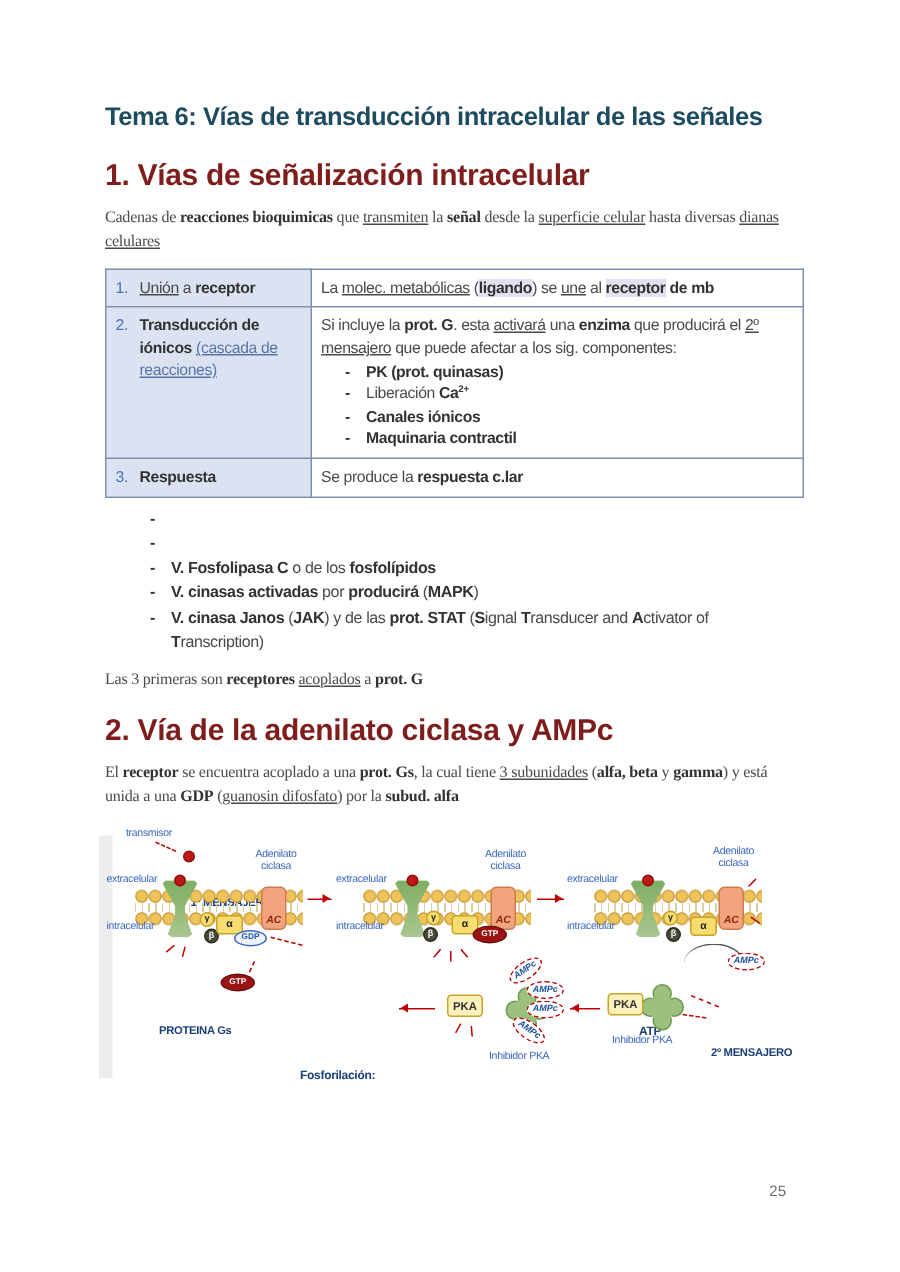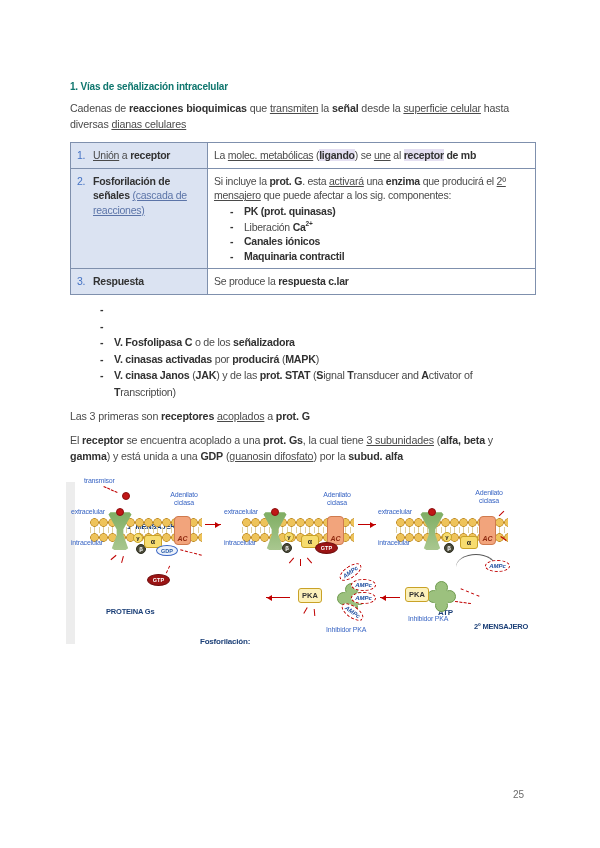--- a/index.html
+++ b/index.html
@@ -1,22 +1,22 @@
 <!DOCTYPE html>
 <html><head>
 <meta charset="utf-8">
 <style>
   html,body{margin:0;padding:0;background:#fff;}
   .page{position:relative;width:600px;height:848px;background:#fff;overflow:hidden;
         font-family:"Liberation Sans",sans-serif;color:#4a4a4a;
         padding:66px 66px 0 70px;box-sizing:border-box;}
   .title{margin:0;font-size:17px;line-height:1.45;font-weight:700;color:#1d4b5f;letter-spacing:-0.3px;}
-  .h2{margin:15px 0 0;font-size:10px;font-weight:700;color:#0f766e;letter-spacing:-0.2px;}
+  .h2{margin:15px 0 0;font-size:20px;font-weight:700;color:#7f1d1d;letter-spacing:-0.2px;}
   .h3{margin:14px 0 0;font-size:12px;font-weight:700;color:#2e74b5;}
-  .body{margin:8px 0 0;font-size:10.7px;line-height:1.5;letter-spacing:-0.15px;}
+  .body{margin:8px 0 0;font-size:10.7px;line-height:1.5;letter-spacing:-0.15px;font-family:Liberation Serif, serif;}
   
   .r-b{font-weight:700;color:#323232;}
   .r-u{text-decoration:underline;}
   .r-hl{background:#e4dff1;}
   .r-link{color:#5b74a8;}
   .r-sup{font-size:0.62em;vertical-align:super;font-weight:700;}
   
   .tbl{margin-top:10px;border-collapse:collapse;width:466px;table-layout:fixed;
        font-size:10.5px;line-height:1.4;letter-spacing:-0.25px;}
   .tbl td{border:1px solid #7f90ad;vertical-align:top;padding:5px 6px;}
@@ -77,20 +77,21 @@
     border-radius:50% 50% 0 0/100% 100% 0 0;box-sizing:border-box;}
   .arc:after{content:"";position:absolute;right:-3px;bottom:-3px;border:3px solid transparent;border-top:4px solid #555;transform:rotate(-40deg);}
   .plist{position:absolute;font-size:7.5px;color:#2458a6;line-height:11.5px;white-space:nowrap;letter-spacing:-0.2px;}
   .pagenum{position:absolute;right:76px;top:789px;font-size:10px;color:#6b6b6b;}
 </style>
 </head>
 <body>
 
 <div class="page">
 
+  <h1 class="title">Tema 6: Vías de transducción intracelular de las señales</h1>
 
   <h2 class="h2">1. Vías de señalización intracelular</h2>
   <p class="body"><span>Cadenas de </span><span class="r-b">reacciones bioquimicas</span><span> que </span><span class="r-u">transmiten</span><span> la </span><span class="r-b">señal</span><span> desde la </span><span class="r-u">superficie celular</span><span> hasta diversas </span><span class="r-u">dianas celulares</span></p>
 
   <table class="tbl">
     <tbody>
         <tr>
       <td class="tl">
         <div class="cellflex">
           <span class="num">1.</span>
@@ -98,21 +99,21 @@
         </div>
       </td>
       <td>
         <span><span>La </span><span class="r-u">molec. metabólicas</span><span> (</span><span class="r-b r-hl">ligando</span><span>) se </span><span class="r-u">une</span><span> al </span><span class="r-b r-hl">receptor</span><span class="r-b"> de mb</span></span>
       </td>
     </tr>
     <tr>
       <td class="tl">
         <div class="cellflex">
           <span class="num">2.</span>
-          <span><span class="r-b">Fosforilación de señales </span><span class="r-u r-link">(cascada de reacciones)</span></span>
+          <span><span class="r-b">Transducción de iónicos </span><span class="r-u r-link">(cascada de reacciones)</span></span>
         </div>
       </td>
       <td>
         <div><span>Si incluye la </span><span class="r-b">prot. G</span><span>. esta </span><span class="r-u">activará</span><span> una </span><span class="r-b">enzima</span><span> que producirá el </span><span class="r-u">2º mensajero</span><span> que puede afectar a los sig. componentes:</span></div>
         <div class="tbullets">
           <div class="tb">
             <span class="bm">-</span>
             <span><span class="r-b">PK (prot. quinasas)</span></span>
           </div>
           <div class="tb">
@@ -146,34 +147,35 @@
 
   <div class="vlist">
     <div class="vitem">
       <span class="bm">-</span>
     </div>
     <div class="vitem">
       <span class="bm">-</span>
     </div>
     <div class="vitem">
       <span class="bm">-</span>
-      <span class="vtext"><span class="r-b">V. Fosfolipasa C</span><span> o de los </span><span class="r-b">señalizadora</span></span>
+      <span class="vtext"><span class="r-b">V. Fosfolipasa C</span><span> o de los </span><span class="r-b">fosfolípidos</span></span>
     </div>
     <div class="vitem">
       <span class="bm">-</span>
       <span class="vtext"><span class="r-b">V. cinasas activadas</span><span> por </span><span class="r-b">producirá</span><span> (</span><span class="r-b">MAPK</span><span>)</span></span>
     </div>
     <div class="vitem">
       <span class="bm">-</span>
       <span class="vtext"><span class="r-b">V. cinasa Janos</span><span> (</span><span class="r-b">JAK</span><span>) y de las </span><span class="r-b">prot. STAT</span><span> (</span><span class="r-b">S</span><span>ignal </span><span class="r-b">T</span><span>ransducer and </span><span class="r-b">A</span><span>ctivator of </span><span class="r-b">T</span><span>ranscription)</span></span>
     </div>
   </div>
 
   <p class="body"><span>Las 3 primeras son </span><span class="r-b">receptores</span><span> </span><span class="r-u">acoplados</span><span> a </span><span class="r-b">prot. G</span></p>
 
+  <h2 class="h2">2. Vía de la adenilato ciclasa y AMPc</h2>
   <p class="body"><span>El </span><span class="r-b">receptor</span><span> se encuentra acoplado a una </span><span class="r-b">prot. Gs</span><span>, la cual tiene </span><span class="r-u">3 subunidades</span><span> (</span><span class="r-b">alfa, beta</span><span> y </span><span class="r-b">gamma</span><span>) y está unida a una </span><span class="r-b">GDP</span><span> (</span><span class="r-u">guanosin difosfato</span><span>) por la </span><span class="r-b">subud. alfa</span></p>
 
   <div class="diagram">
     <div class="scan"></div>
 
     <span class="dlab" style="left:14px;top:1px;">transmisor</span>
     <span class="dlab-b" style="left:57px;top:2px;">1º MENSAJERO</span>
     <div class="dline" style="left:33px;top:13px;width:15px;transform:rotate(24deg);"></div>
     <div class="dot" style="left:52px;top:16px;"></div>
     <span class="dlab" style="left:1px;top:32px;">extracelular</span>
@@ -217,21 +219,21 @@
     <div class="dot" style="left:358px;top:32px;"></div>
     <span class="dlab wrap2" style="left:395px;top:13px;width:48px;">Adenilato ciclasa</span>
     <div class="acbox" style="left:409px;top:40px;">AC</div>
     <div class="dashm" style="left:428px;top:37px;transform:rotate(-45deg);"></div>
     <div class="dashm" style="left:430px;top:62px;transform:rotate(35deg);"></div>
     <span class="dlab" style="left:308px;top:63px;">intracelular</span>
     <div class="gblob" style="left:372px;top:56px;">γ</div>
     <div class="bblob" style="left:374px;top:67px;">β</div>
     <div class="abox" style="left:390px;top:60px;">α</div>
     <div class="arc" style="left:386px;top:78px;"></div>
-    <span class="dlab-b" style="left:368px;top:88px;font-size:8px;text-align:center;">ATP</span>
+    <span class="dlab-b" style="left:356px;top:88px;font-size:8px;text-align:center;">ATP</span>
     <div class="ampc" style="left:415px;top:84px;">AMPc</div>
     <span class="dlab-b" style="left:404px;top:102px;">2º MENSAJERO</span>
 
     <div class="dline" style="left:390px;top:116px;width:20px;transform:rotate(22deg);"></div>
     <div class="dline" style="left:385px;top:126px;width:16px;transform:rotate(8deg);"></div>
     <div class="clover" style="left:356px;top:106px;">
       <i style="left:9px;top:-1px;"></i>
         <i style="left:17px;top:8px;"></i>
         <i style="left:9px;top:17px;"></i>
         <i style="left:1px;top:8px;"></i>

